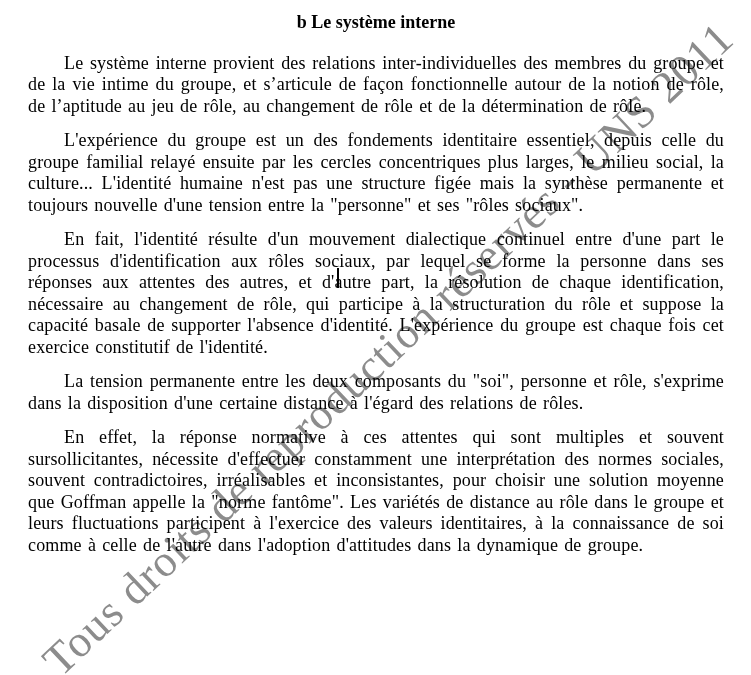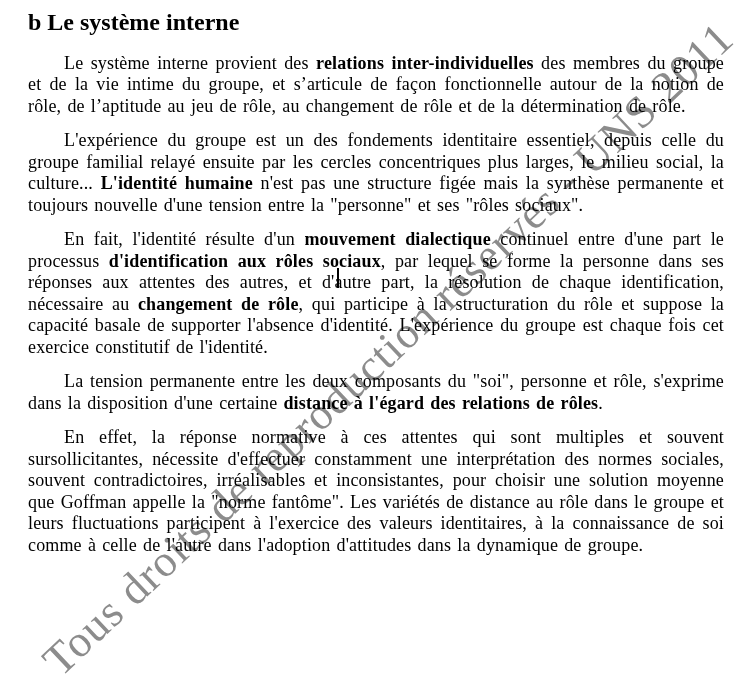--- a/index.html
+++ b/index.html
@@ -21,37 +21,37 @@
     left: 28px;
     top: 12px;
     width: 696px;
     z-index: 2;
     font-size: 18px;
     line-height: 21.5px;
     text-align: justify;
   }
   .doc .block-heading {
     font-weight: bold;
-    font-size: 24px;
-    text-align: left;
+    font-size: 18px;
+    text-align: center;
     text-indent: 0;
     margin: 0 0 19px 0;
   }
   .doc .block-heading.section-heading-c {
     margin-top: 1px;
     margin-bottom: 20px;
   }
   .doc .block-paragraph {
     margin: 0 0 13px 0;
     text-indent: 36px;
     word-spacing: 1.5px;
     letter-spacing: 0.15px;
   }
   .doc .block-paragraph b {
-    font-weight: bold;
+    font-weight: normal;
   }
   .watermark {
     position: absolute;
     left: 388px;
     top: 349px;
     transform: translate(-50%, -50%) rotate(-43.3deg);
     transform-origin: center center;
     white-space: nowrap;
     font-family: "Liberation Serif", serif;
     font-size: 45px;

